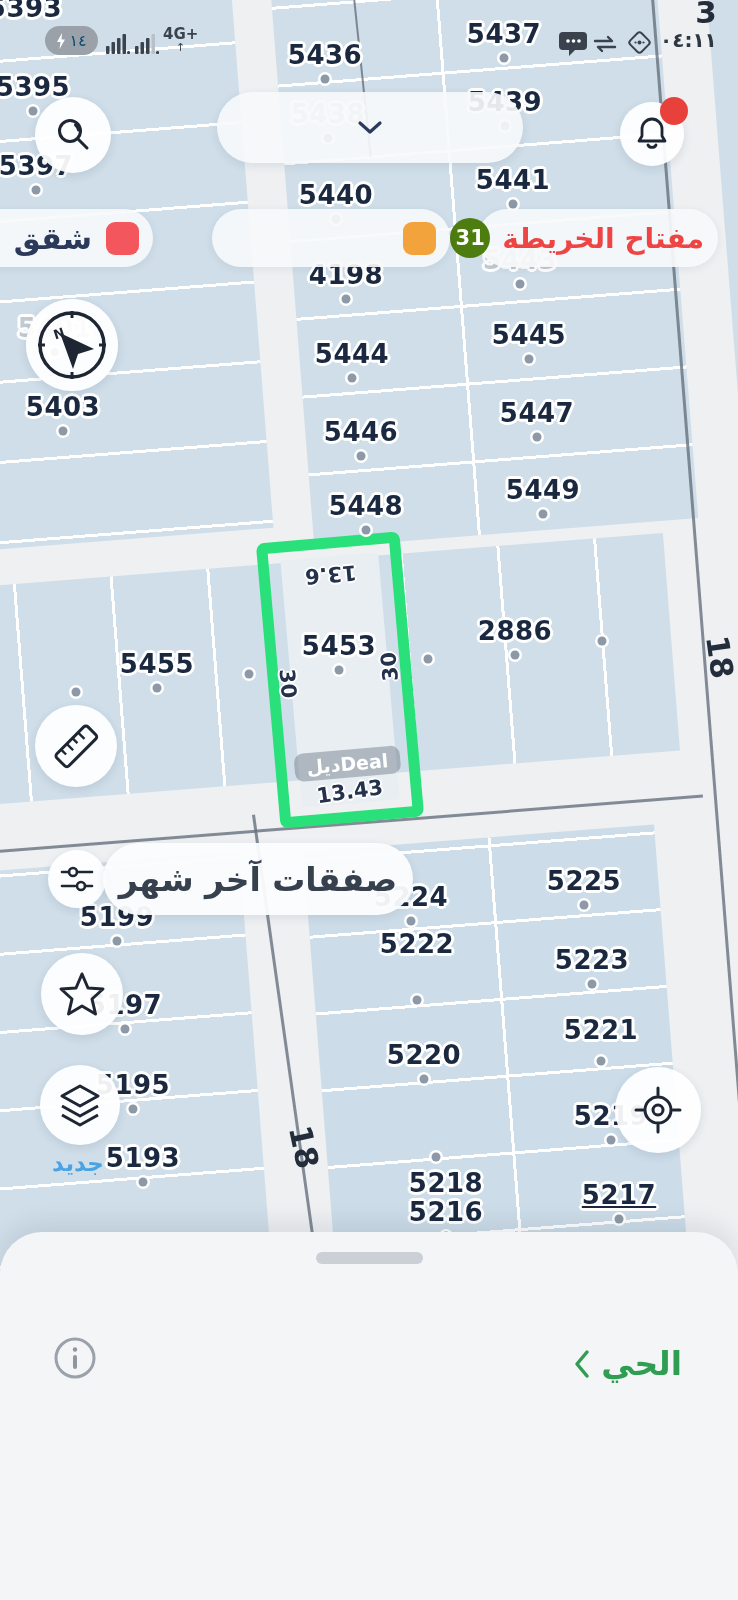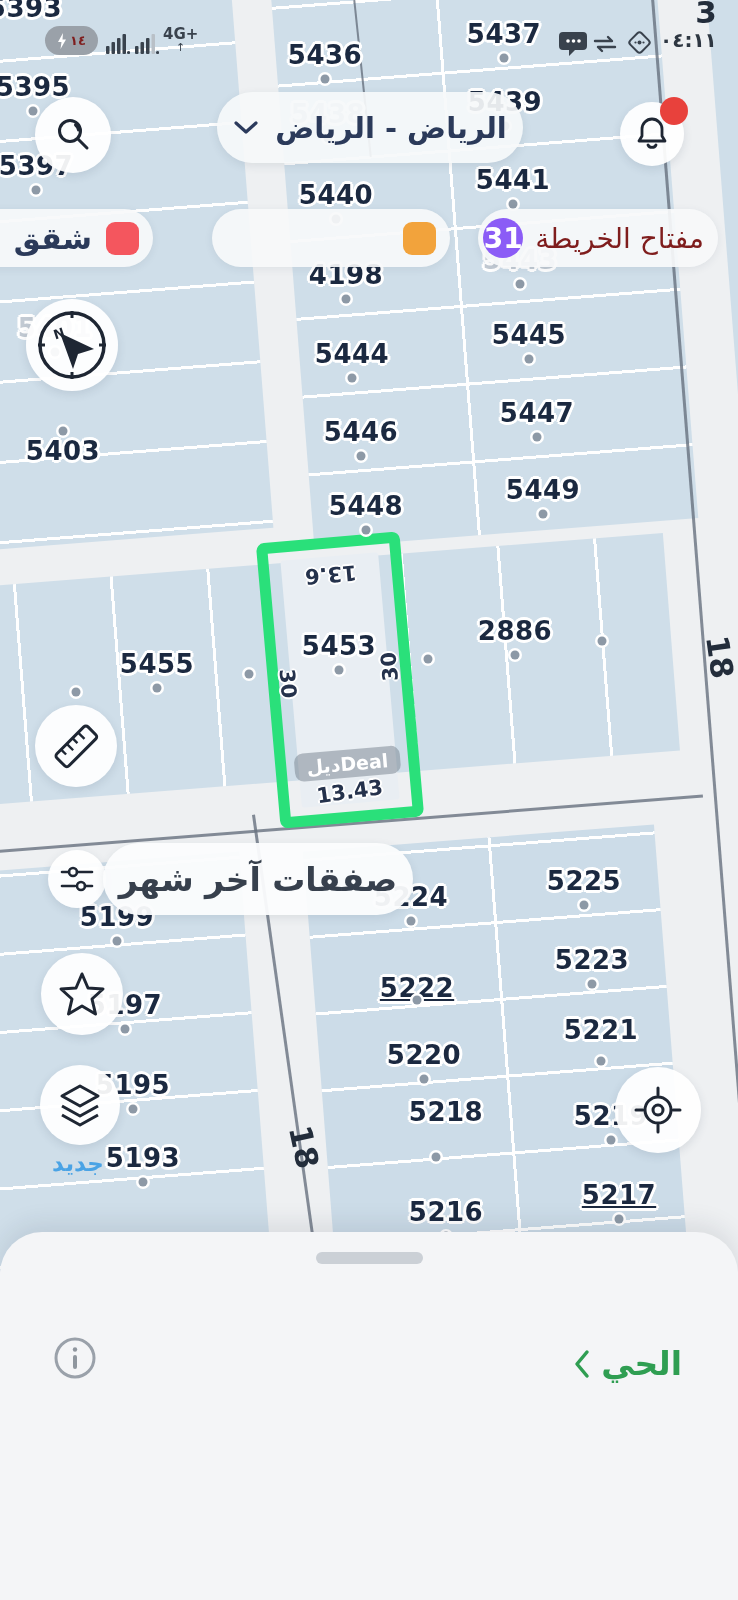--- a/index.html
+++ b/index.html
@@ -63,42 +63,42 @@
   .pill{position:absolute;border-radius:36px;background:rgba(246,248,250,.92);
     box-shadow:0 3px 10px rgba(40,55,80,.10);display:flex;align-items:center;}
   #region-pill{left:217px;top:92px;width:306px;height:71px;direction:rtl;justify-content:center;gap:16px;}
   #region-pill .lbl{font-size:29px;font-weight:700;color:#2b3a5a;}
   #bell-btn{left:620px;top:102px;width:64px;height:64px;}
   #bell-badge{position:absolute;left:660px;top:97px;width:28px;height:28px;border-radius:50%;background:#e8413c;}
   #search-btn{left:35px;top:97px;width:76px;height:76px;}
   .legend-pill{position:absolute;top:209px;height:58px;border-radius:29px;background:rgba(247,248,250,.92);
     display:flex;align-items:center;direction:rtl;box-shadow:0 2px 8px rgba(40,55,80,.08);}
   #legend-key{left:478px;width:240px;padding:0 14px;gap:12px;box-sizing:border-box;}
-  #legend-key .ttl{font-size:28px;font-weight:400;color:#7f1d1d;white-space:nowrap;}
-  .key-badge{min-width:40px;height:40px;border-radius:50%;background:#8b5cf6;color:#fff;
-    font-size:28px;font-weight:700;display:flex;align-items:center;justify-content:center;}
+  #legend-key .ttl{font-size:28px;font-weight:700;color:#ef4444;white-space:nowrap;}
+  .key-badge{min-width:40px;height:40px;border-radius:50%;background:#4d7c0f;color:#fff;
+    font-size:21px;font-weight:700;display:flex;align-items:center;justify-content:center;}
   .legend-item{padding:0 14px;gap:14px;box-sizing:border-box;}
   .legend-item .sw{width:33px;height:33px;border-radius:9px;flex:0 0 auto;}
   .legend-item .lb{font-size:30px;font-weight:700;color:#2b3a5a;white-space:nowrap;}
   #compass-btn{left:26px;top:299px;width:92px;height:92px;}
   #ruler-btn{left:35px;top:705px;width:82px;height:82px;}
   #filter-btn{left:48px;top:850px;width:58px;height:58px;}
   #deals-pill{left:103px;top:843px;width:310px;height:72px;justify-content:center;direction:rtl;background:rgba(251,252,253,.95);}
   #deals-pill .lbl{font-size:33px;font-weight:600;color:#37404d;}
   #star-btn{left:41px;top:953px;width:82px;height:82px;}
   #layers-btn{left:40px;top:1065px;width:80px;height:80px;}
   #new-badge{position:absolute;left:78px;top:1163px;transform:translate(-50%,-50%);
     font-size:23px;font-weight:700;color:#4aa3e5;}
   #locate-btn{left:615px;top:1067px;width:86px;height:86px;}
 
   
   .status{position:absolute;display:flex;align-items:center;}
   #battery-pill{left:45px;top:26px;width:53px;height:29px;background:#9aa1a9;border-radius:15px;
     justify-content:center;gap:3px;direction:rtl;}
-  #battery-pill .pct{color:#7f1d1d;font-size:13px;font-weight:700;}
+  #battery-pill .pct{color:#0c4a6e;font-size:16px;font-weight:400;}
   #net-label{left:163px;top:28px;font-size:15px;font-weight:700;color:#39424d;flex-direction:column;line-height:13px;}
   #net-label .arrow{font-size:11px;font-weight:400;}
   #time-label{left:660px;top:28px;font-size:20px;font-weight:600;color:#2e3742;}
   .sicon{position:absolute;}
 
   
   #sheet{position:absolute;left:0;top:1232px;width:738px;height:368px;background:#f4f5f7;
     border-radius:42px 42px 0 0;box-shadow:0 -8px 24px rgba(30,40,60,.10);}
   #sheet-handle{position:absolute;left:316px;top:20px;width:107px;height:12px;border-radius:6px;background:#cbd0d6;}
   #hood-link{position:absolute;right:56px;top:112px;display:flex;align-items:center;gap:10px;direction:rtl;}
@@ -152,21 +152,21 @@
       <div class="plot" style="left: 346px; top: 275px;">4198</div>
       <div class="dot" style="left: 346px; top: 299px;"></div>
       <div class="plot dim" style="left: 520px; top: 260px;">5443</div>
       <div class="dot" style="left: 520px; top: 284px;"></div>
       <div class="plot dim" style="left: 55px; top: 328px;">5401</div>
       <div class="dot" style="left: 55px; top: 352px;"></div>
       <div class="plot" style="left: 352px; top: 354px;">5444</div>
       <div class="dot" style="left: 352px; top: 378px;"></div>
       <div class="plot" style="left: 529px; top: 335px;">5445</div>
       <div class="dot" style="left: 529px; top: 359px;"></div>
-      <div class="plot" style="left: 63px; top: 407px; margin-top: 44px;">5403</div>
+      <div class="plot" style="left: 63px; top: 407px;">5403</div>
       <div class="dot" style="left: 63px; top: 431px;"></div>
       <div class="plot" style="left: 361px; top: 432px;">5446</div>
       <div class="dot" style="left: 361px; top: 456px;"></div>
       <div class="plot" style="left: 537px; top: 413px;">5447</div>
       <div class="dot" style="left: 537px; top: 437px;"></div>
       <div class="plot" style="left: 366px; top: 506px;">5448</div>
       <div class="dot" style="left: 366px; top: 530px;"></div>
       <div class="plot" style="left: 543px; top: 490px;">5449</div>
       <div class="dot" style="left: 543px; top: 514px;"></div>
       <div class="plot" style="left: 515px; top: 631px;">2886</div>
@@ -182,29 +182,29 @@
       <div class="plot" style="left: 133px; top: 1085px;">5195</div>
       <div class="dot" style="left: 133px; top: 1109px;"></div>
       <div class="plot" style="left: 143px; top: 1158px;">5193</div>
       <div class="dot" style="left: 143px; top: 1182px;"></div>
       <div class="plot" style="left: 584px; top: 881px;">5225</div>
       <div class="dot" style="left: 584px; top: 905px;"></div>
       <div class="plot" style="left: 411px; top: 897px;">5224</div>
       <div class="dot" style="left: 411px; top: 921px;"></div>
       <div class="plot" style="left: 592px; top: 960px;">5223</div>
       <div class="dot" style="left: 592px; top: 984px;"></div>
-      <div class="plot" style="left: 417px; top: 988px; text-decoration: underline;">5222</div>
+      <div class="plot" style="left: 417px; top: 944px;">5222</div>
       <div class="dot" style="left: 417px; top: 1000px;"></div>
       <div class="plot" style="left: 601px; top: 1030px;">5221</div>
       <div class="dot" style="left: 601px; top: 1061px;"></div>
       <div class="plot" style="left: 424px; top: 1055px;">5220</div>
       <div class="dot" style="left: 424px; top: 1079px;"></div>
       <div class="plot" style="left: 611px; top: 1116px;">5219</div>
       <div class="dot" style="left: 611px; top: 1140px;"></div>
-      <div class="plot" style="left: 436px; top: 1112px; padding-left: 20px;">5218</div>
+      <div class="plot" style="left: 436px; top: 1183px; padding-left: 20px;">5218</div>
       <div class="dot" style="left: 436px; top: 1157px;"></div>
       <div class="plot" style="left: 619px; top: 1195px; text-decoration: underline;">5217</div>
       <div class="dot" style="left: 619px; top: 1219px;"></div>
       <div class="plot" style="left: 446px; top: 1212px;">5216</div>
       <div class="dot" style="left: 446px; top: 1236px;"></div>
       <div class="dot" style="left: 249px; top: 674px;"></div>
       <div class="dot" style="left: 428px; top: 659px;"></div>
       <div class="dot" style="left: 602px; top: 641px;"></div>
       <div class="dot" style="left: 76px; top: 692px;"></div>
       <div class="street-label" style="left: 720px; top: 657px; transform: translate(-50%, -50%) rotate(82deg);">18</div>
@@ -269,21 +269,20 @@
 
 <div class="circle-btn" id="search-btn">
   <svg width="38" height="38">
     <circle cx="16" cy="15" r="10.5" fill="none" stroke="#1e2633" stroke-width="3"></circle>
     <path d="M24 23 L33 32" stroke="#1e2633" stroke-width="3" stroke-linecap="round"></path>
     <path d="M21.5 9 a8 8 0 0 1 3 5" stroke="#1e2633" stroke-width="3" fill="none" stroke-linecap="round"></path>
   </svg>
 </div>
 
 <div class="pill" id="region-pill">
-  <span class="lbl">الرياض - الرياض</span>
   <svg width="26" height="16">
     <polyline points="3,3 13,12 23,3" fill="none" stroke="#2b3a5c" stroke-width="3.2" stroke-linecap="round" stroke-linejoin="round"></polyline>
   </svg>
 </div>
 
 <div class="circle-btn" id="bell-btn">
   <svg width="36" height="38">
     <path d="M18 4 a10 10 0 0 1 10 10 v7 l3 5 H5 l3 -5 v-7 a10 10 0 0 1 10 -10 z" fill="none" stroke="#1e2633" stroke-width="2.8" stroke-linejoin="round"></path>
     <path d="M14 30 a4.5 4.5 0 0 0 8 0" fill="none" stroke="#1e2633" stroke-width="2.8" stroke-linecap="round"></path>
   </svg>

